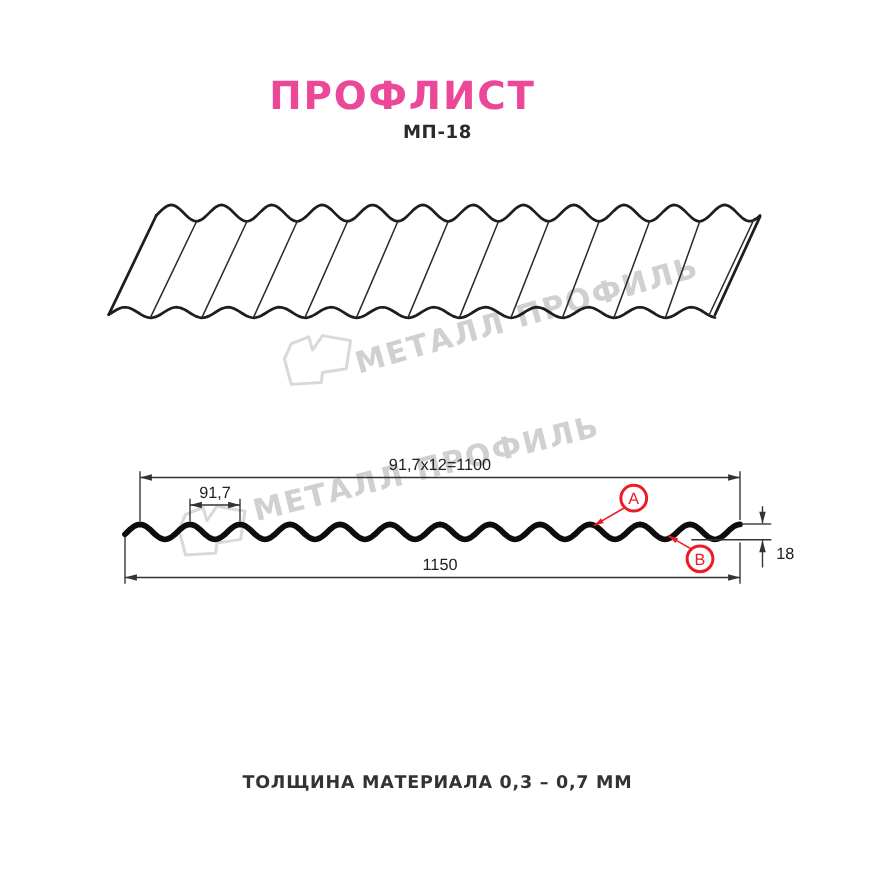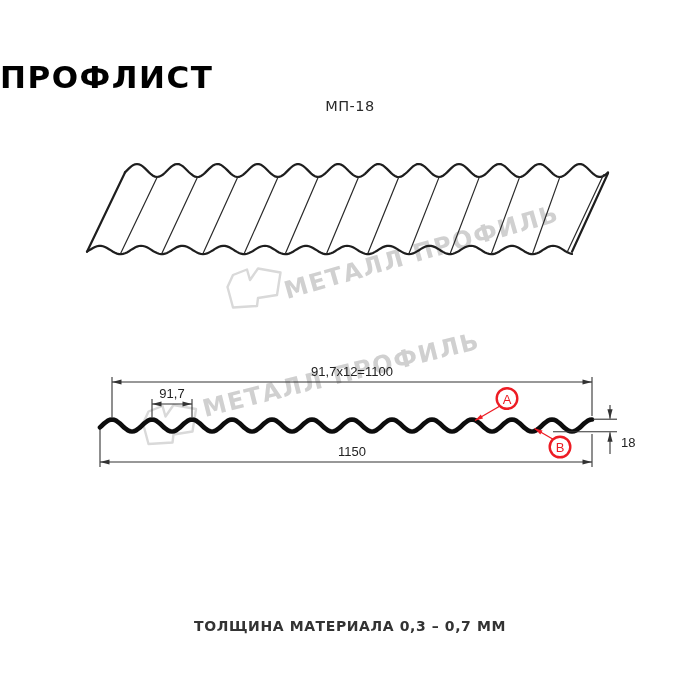--- a/index.html
+++ b/index.html
@@ -1,26 +1,26 @@
 <!DOCTYPE html>
 <html><head>
 <meta charset="utf-8">
 <style>
   html,body{margin:0;padding:0;}
   .stage{
     position:relative;width:700px;height:700px;background:#ffffff;overflow:hidden;
     font-family:"DejaVu Sans",sans-serif;
   }
   .title{
-    position:absolute;top:59px;left:0;width:644px;text-align:left;
-    font-size:31px;font-weight:700;letter-spacing:1.5px;color:#000000;
+    position:absolute;top:59px;left:0;width:644px;text-align:center;
+    font-size:31px;font-weight:700;letter-spacing:1.5px;color:#ec4899;
   }
   .subtitle{
     position:absolute;top:98px;left:0;width:700px;text-align:center;
-    font-size:14.5px;font-weight:400;letter-spacing:0.5px;color:#2b2b2b;
+    font-size:14.5px;font-weight:700;letter-spacing:0.5px;color:#2b2b2b;
   }
   .footer-note{
     position:absolute;top:618px;left:0;width:700px;text-align:center;
     font-size:14px;font-weight:700;letter-spacing:0.6px;color:#333333;
   }
   svg.drawing{position:absolute;left:0;top:0;}
   .dim-text{
     font-family:"Liberation Sans",sans-serif;font-size:13px;fill:#222222;
   }
   .wm-text{

